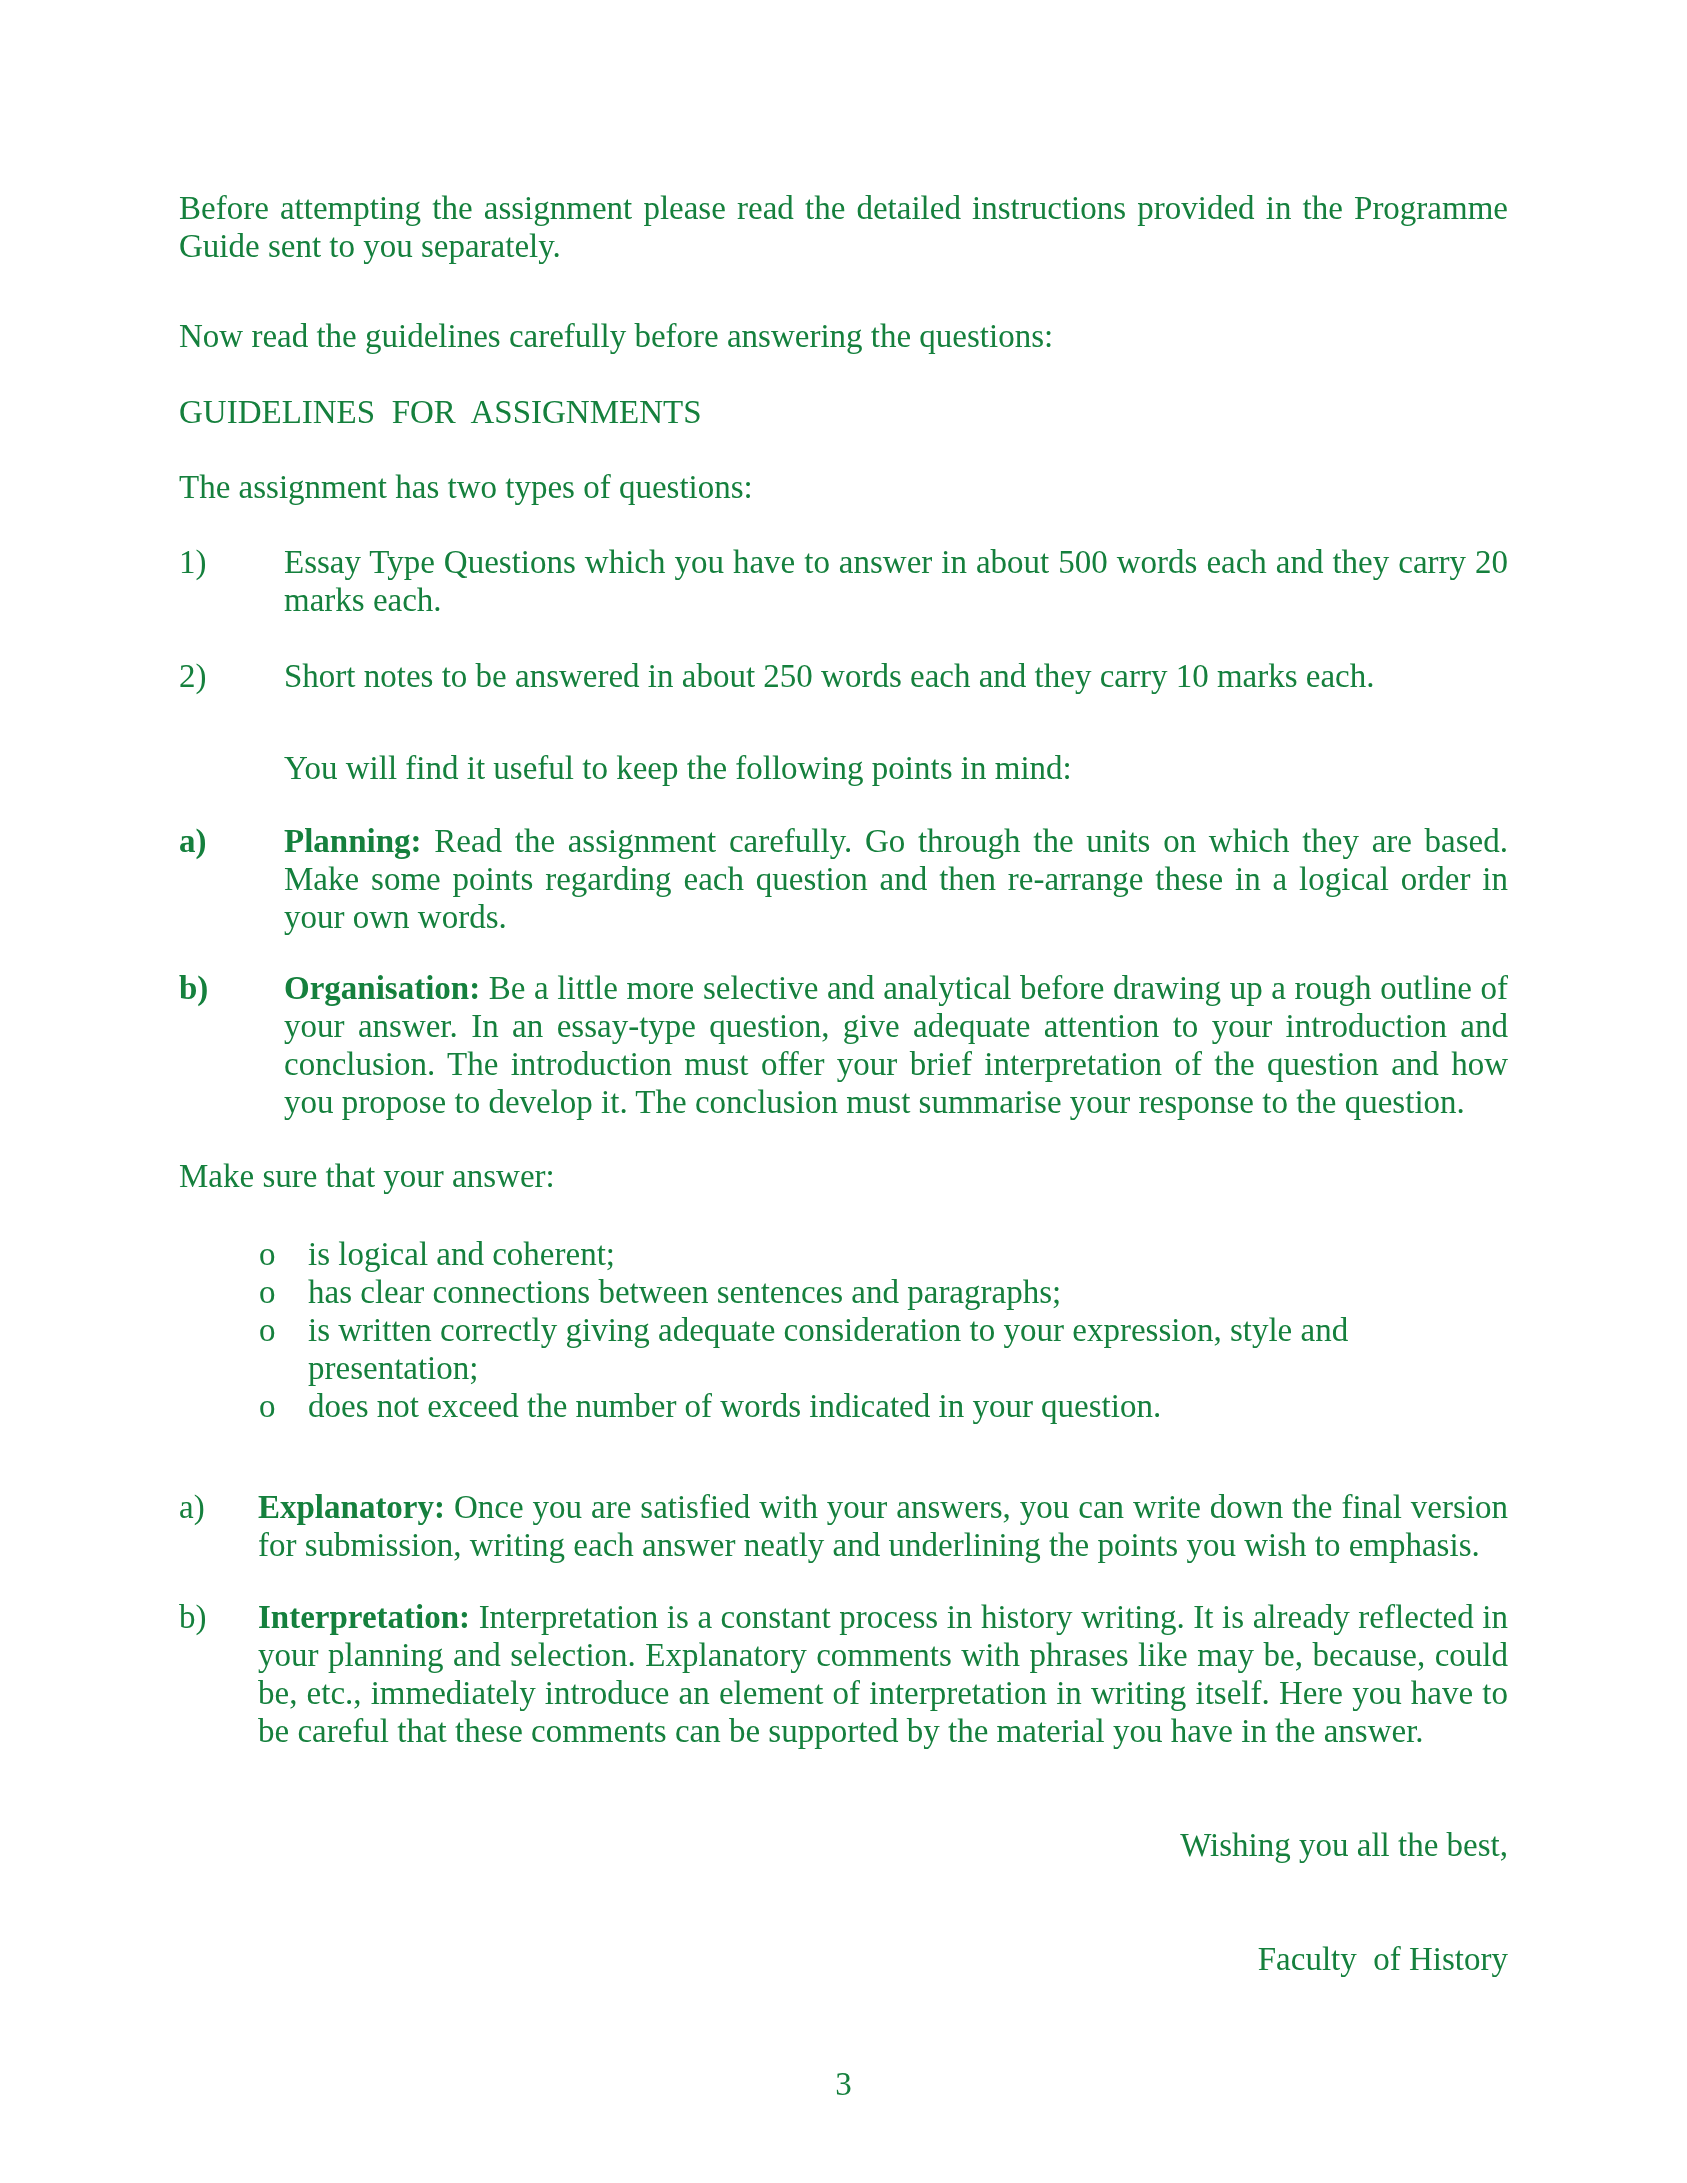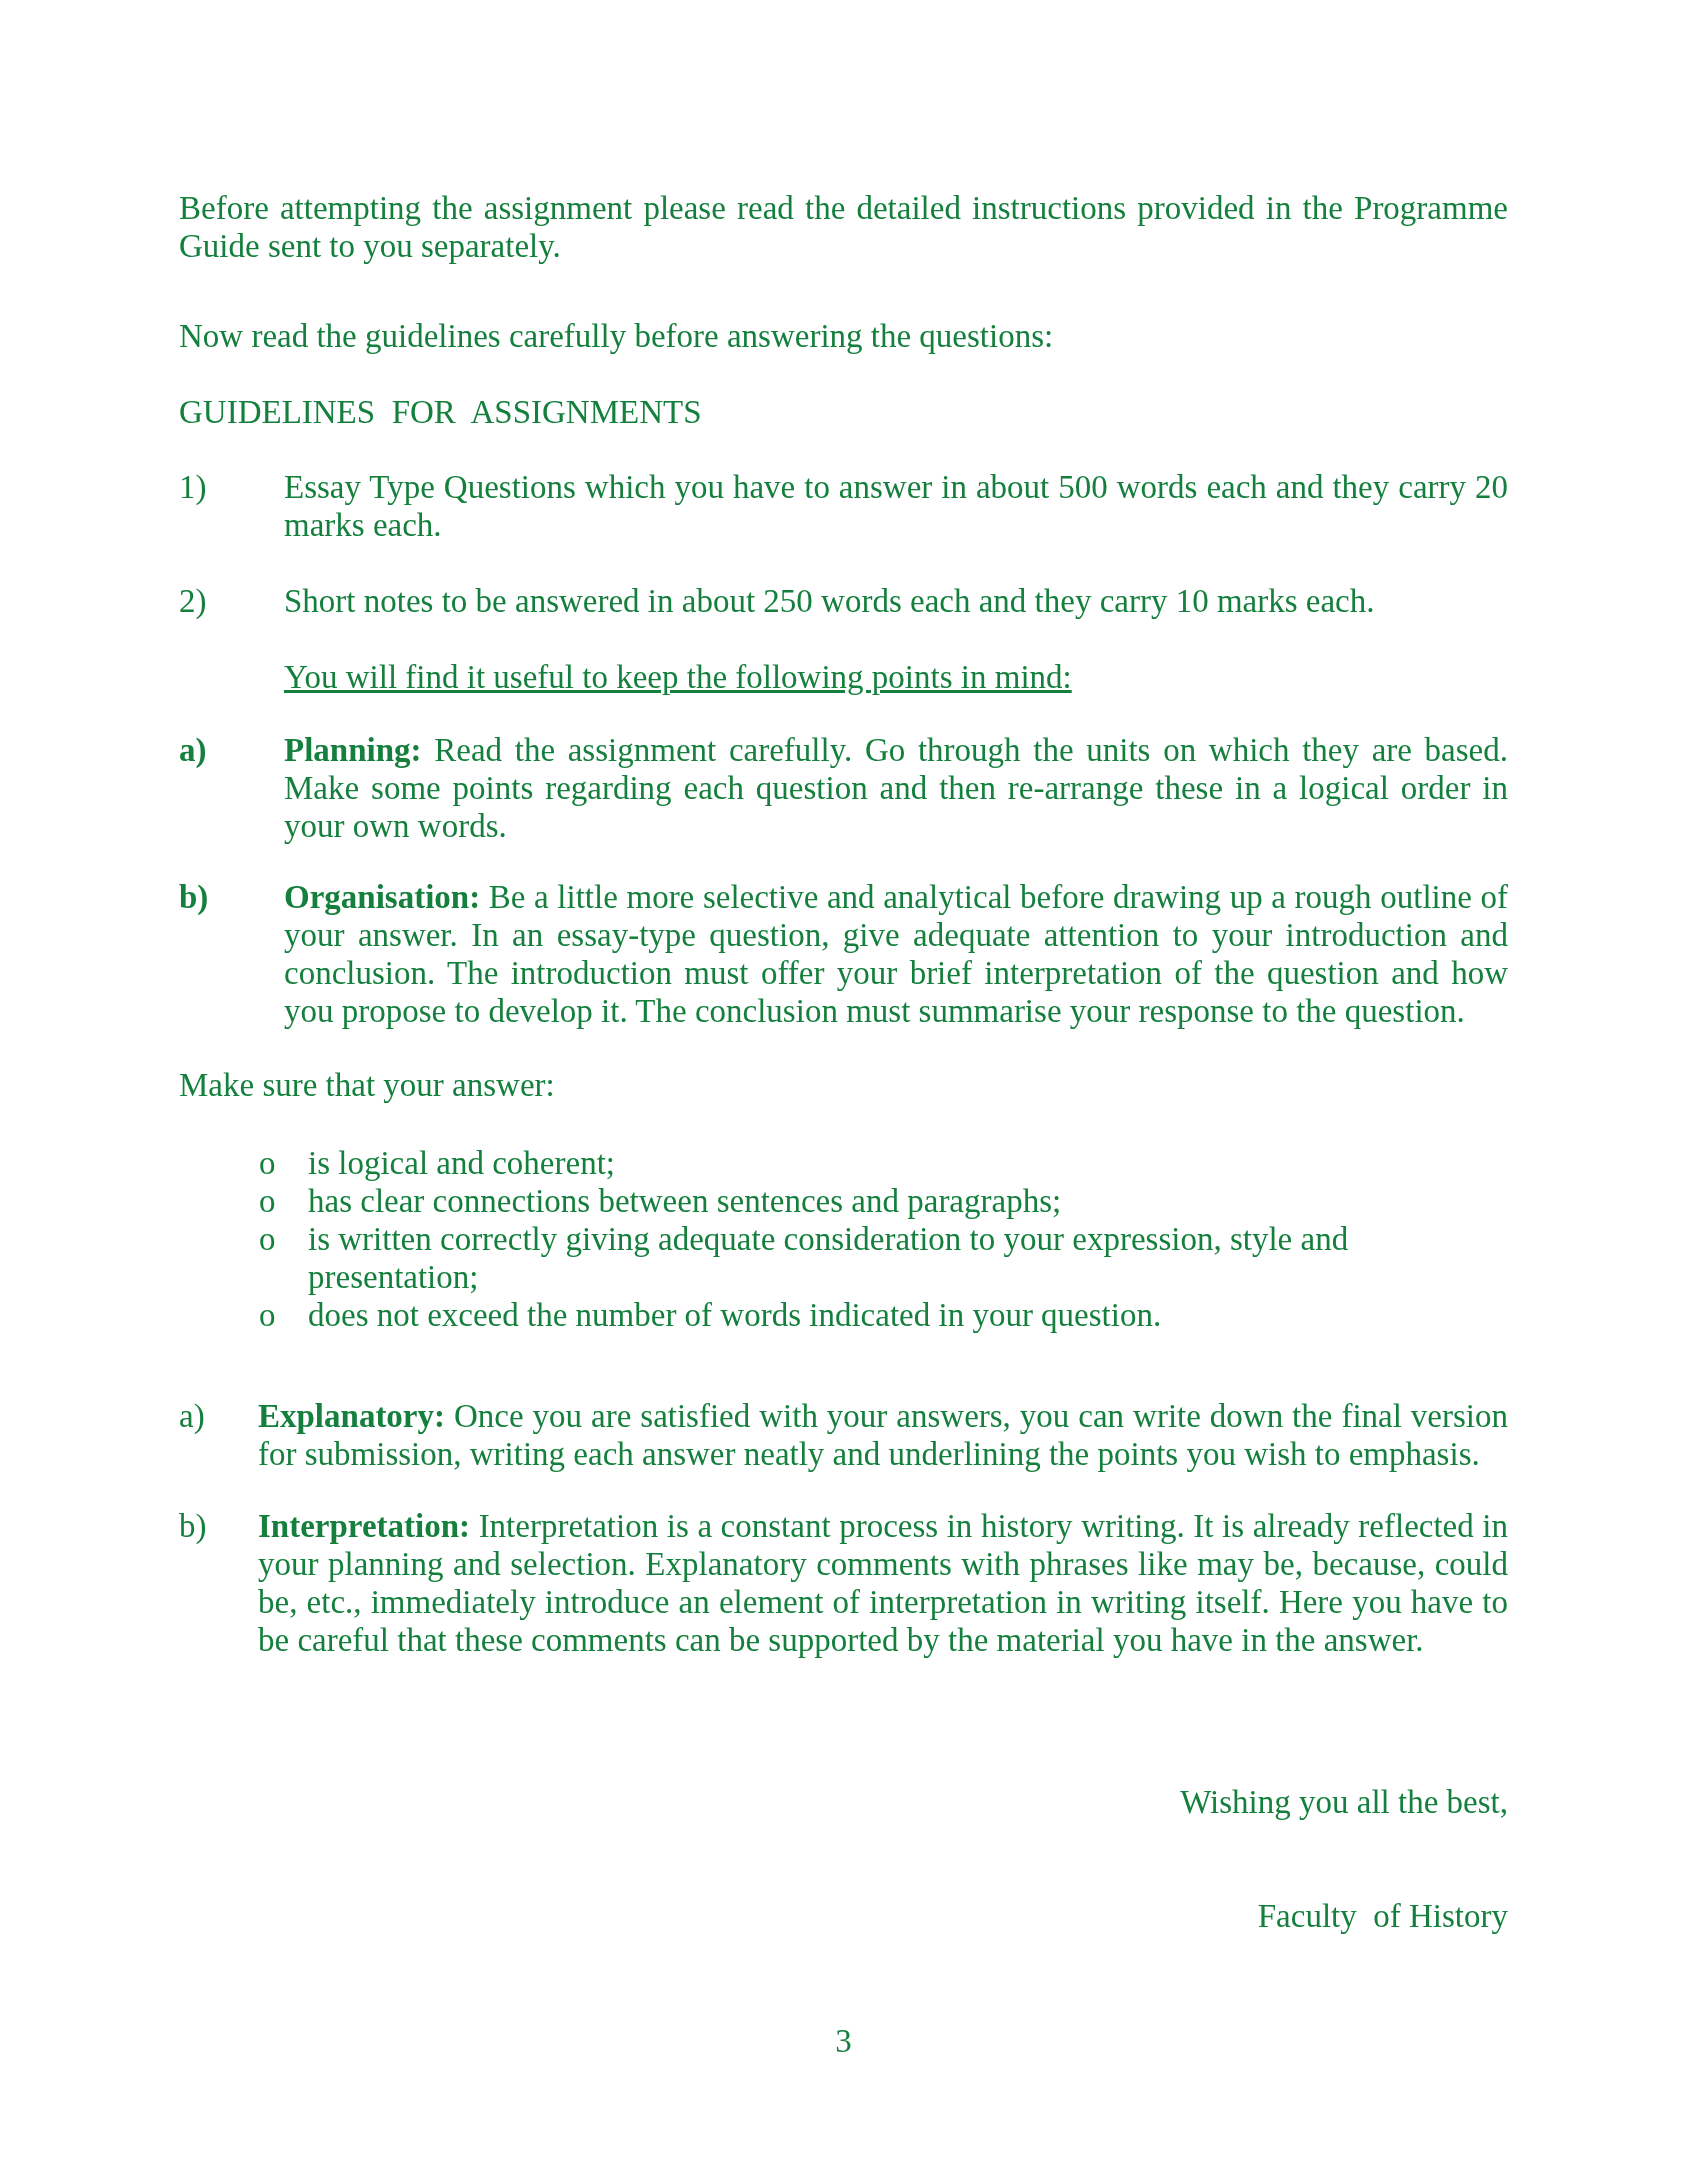--- a/index.html
+++ b/index.html
@@ -26,21 +26,21 @@
     margin: 0;
     text-align: justify;
   }
   .left {
     text-align: left;
   }
   .m-std    { margin-top: 37px; }
   .m-intro  { margin-top: 52px; }
   .m-head   { margin-top: 38px; }
   .m-num    { margin-top: 38px; }
-  .m-note   { margin-top: 38px; text-decoration: underline; }
+  .m-note   { margin-top: 54px; }
   .m-a1     { margin-top: 35px; }
   .m-b1     { margin-top: 33px; }
   .m-make   { margin-top: 36px; }
   .m-bul    { margin-top: 40px; }
   .m-a2     { margin-top: 63px; }
   .m-b2     { margin-top: 34px; }
   .heading {
     font-weight: normal;
     white-space: pre-wrap;
     text-align: left;
@@ -94,20 +94,21 @@
 <body>
 
 <div class="page">
 
   <p class="para">Before attempting the assignment please read the detailed instructions provided in the Programme Guide sent to you separately.</p>
 
   <p class="para left m-intro">Now read the guidelines carefully before answering the questions:</p>
 
   <p class="para heading m-head">GUIDELINES  FOR  ASSIGNMENTS</p>
 
+  <p class="para left m-std">The assignment has two types of questions:</p>
 
   <div class="hang m-std">
     <span class="marker">1)</span>
     <span class="body">Essay Type Questions which you have to answer in about 500 words each and they carry 20 marks each.</span>
   </div>
 
   <div class="hang m-num">
     <span class="marker">2)</span>
     <span class="body">Short notes to be answered in about 250 words each and they carry 10 marks each.</span>
   </div>

